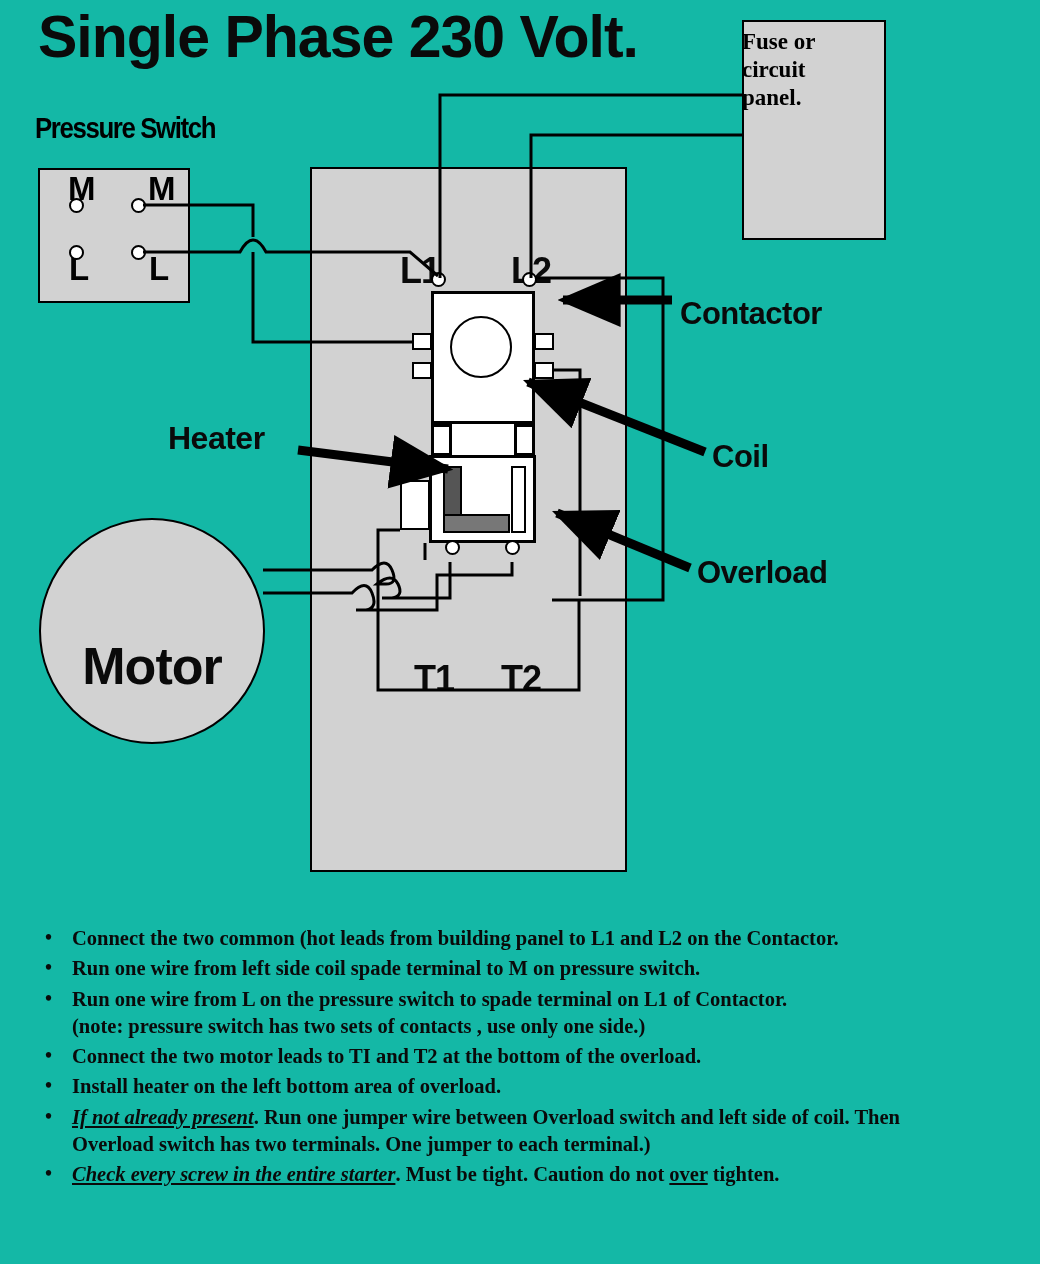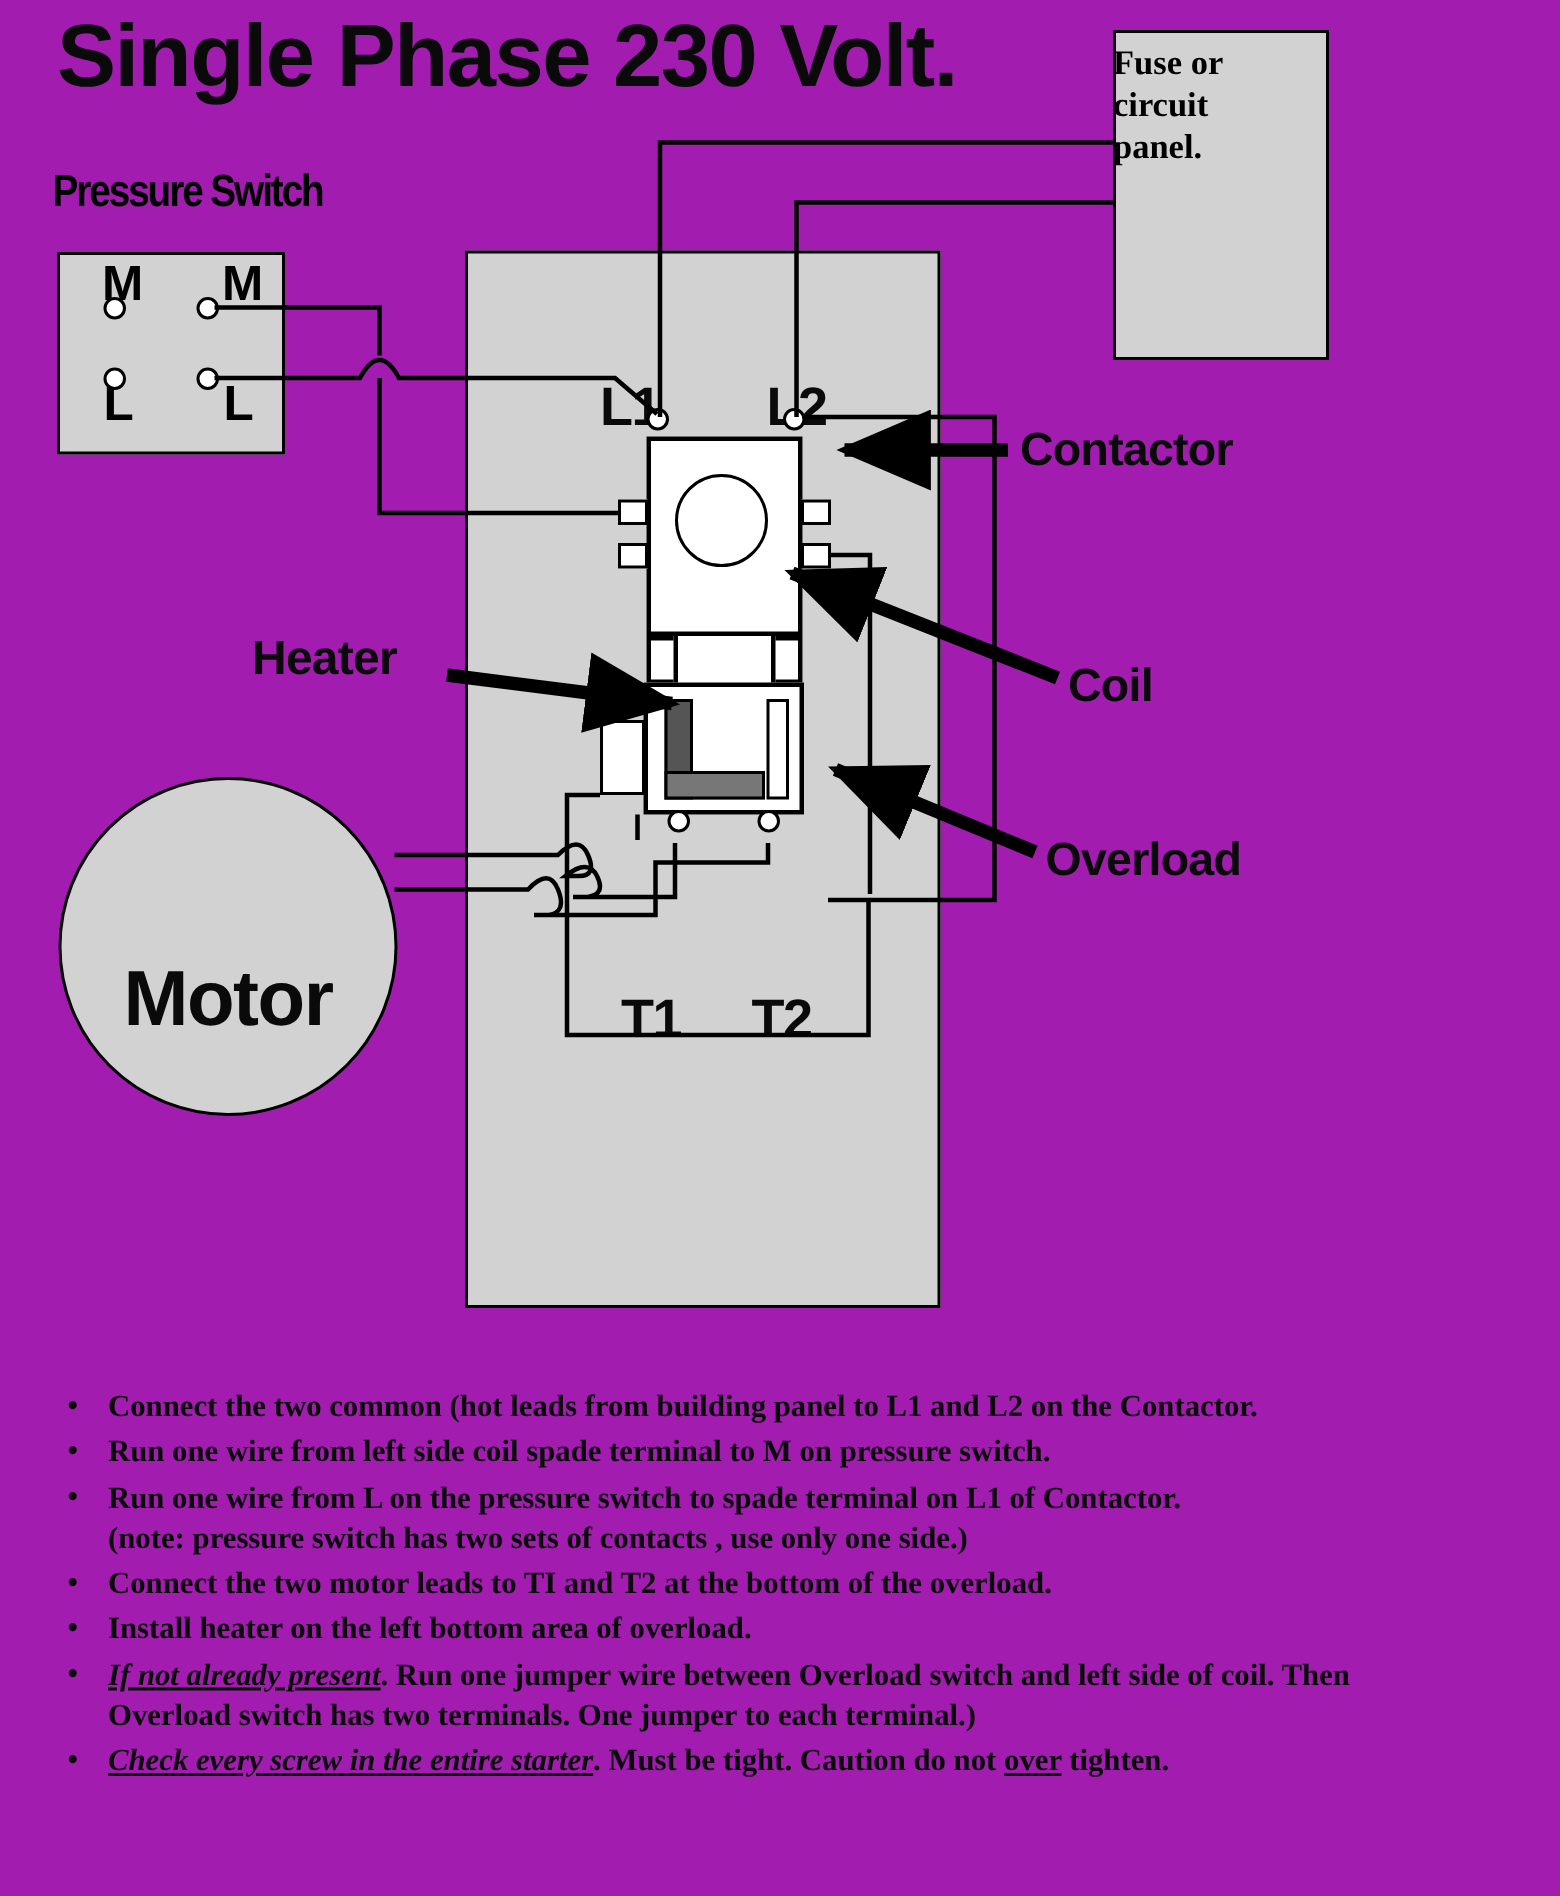--- a/index.html
+++ b/index.html
@@ -5,21 +5,21 @@
 <style>
   html, body {
     margin: 0;
     padding: 0;
     background: #ffffff;
   }
   #page {
     position: relative;
     width: 1040px;
     height: 1264px;
-    background: #a21caf;
+    background: #14b8a6;
     overflow: hidden;
     font-family: "Liberation Serif", serif;
   }
   
   #title {
     position: absolute;
     left: 38px;
     top: 8px;
     font-family: "Liberation Sans", sans-serif;
     font-weight: bold;
@@ -206,21 +206,21 @@
   .callout {
     position: absolute;
     font-family: "Liberation Sans", sans-serif;
     font-weight: bold;
     font-size: 31px;
     color: #0a0a0a;
     white-space: nowrap;
     line-height: 1;
     letter-spacing: -0.5px;
   }
-  #callout-contactor { left: 680px; top: 284px; }
+  #callout-contactor { left: 680px; top: 298px; }
   #callout-coil      { left: 712px; top: 441px; }
   #callout-overload  { left: 697px; top: 557px; }
   #callout-heater    { left: 168px; top: 422px; font-size: 32px; }
   
   #wires {
     position: absolute;
     left: 0; top: 0;
     width: 1040px; height: 1264px;
     pointer-events: none;
   }

